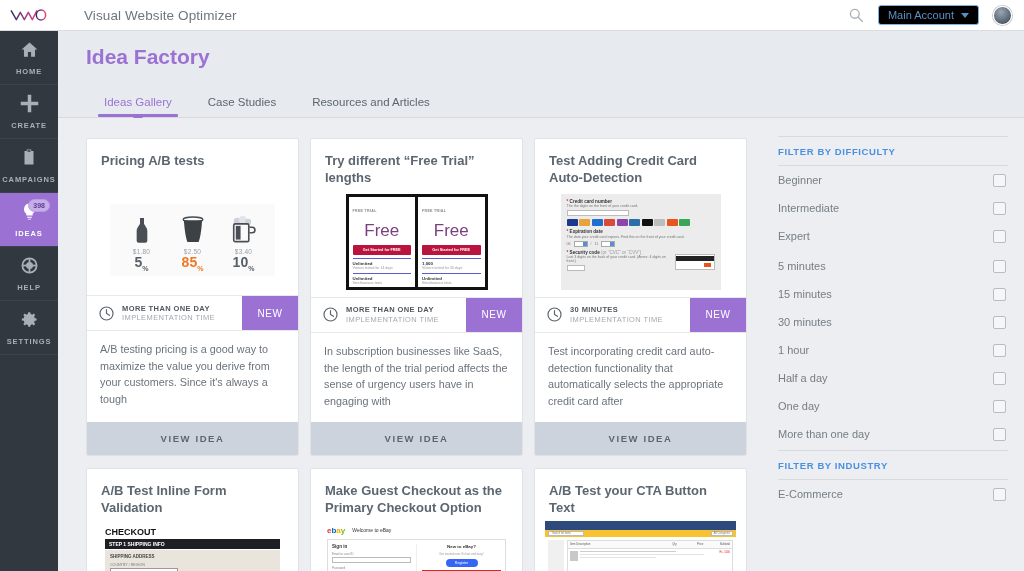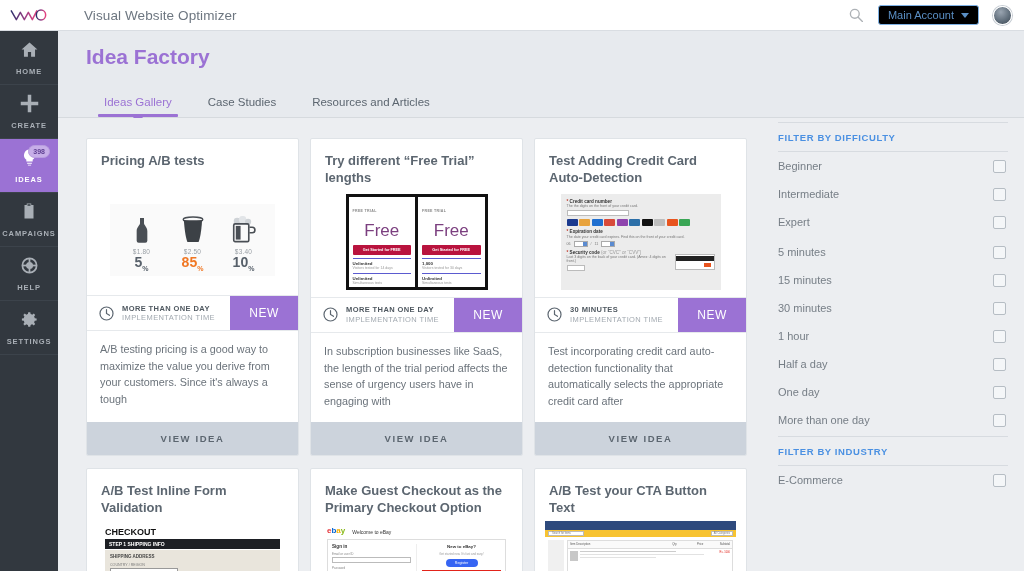--- a/index.html
+++ b/index.html
@@ -170,37 +170,37 @@
   .card-meta {
     display: flex; align-items: stretch; height: 36px;
     border-top: 1px solid #e6e9ec; border-bottom: 1px solid #e6e9ec;
   }
   .meta-left { flex:1; display:flex; align-items:center; gap:7px; padding-left: 11px; }
   .clock-icon { width: 17px; height: 17px; flex-shrink:0; }
   .meta-txt { line-height: 1.25; }
   .meta-a { font-size: 7.5px; font-weight: bold; color: #4f5860; letter-spacing: .4px; }
   .meta-b { font-size: 7.5px; color: #a2a9b0; letter-spacing: .4px; }
   .badge-new {
-    width: 68px; background: #9b72d4; color: #fff;
+    width: 56px; background: #9b72d4; color: #fff;
     display: flex; align-items: center; justify-content: center;
-    font-size: 12px; letter-spacing: .5px;
+    font-size: 10px; letter-spacing: .5px;
   }
   .card-desc {
     font-size: 10.8px; color: #6b737b; line-height: 1.55;
     padding: 10px 13px 12px; flex: 1;
   }
   .card-cta {
     background: #ccd3dc; color: #5c6670; text-align: center;
     font-size: 9.5px; font-weight: bold; letter-spacing: 1.6px;
     padding: 11px 0;
   }
 
   
   .filters {
-    position: absolute; left: 720px; top: 4px; width: 230px;
+    position: absolute; left: 720px; top: 18px; width: 230px;
   }
   .filter-sec { margin-bottom: 2px; }
   .filter-head {
     font-size: 9.5px; font-weight: bold; color: #4a90e2; letter-spacing: .6px;
     padding: 9px 0 8px; border-top: 1px solid #d7dbe0; border-bottom: 1px solid #d7dbe0;
   }
   .filter-sec:first-child .filter-head { border-top: 1px solid #d7dbe0; }
   .filter-row {
     display: flex; align-items: center; justify-content: space-between;
     padding: 8px 2px 8px 0; height: 28px;
@@ -252,36 +252,36 @@
       <span class="nav-label">HOME</span>
     </div>
     <div class="nav-item">
       <span class="nav-icon">
         <svg viewBox="0 0 24 24" width="21" height="21" fill="currentColor">
           <path d="M10 2h4v8h8v4h-8v8h-4v-8H2v-4h8z"></path>
         </svg>
       </span>
       <span class="nav-label">CREATE</span>
     </div>
+    <div class="nav-item">
+      <span class="nav-icon">
+        <svg viewBox="0 0 24 24" width="18" height="18" fill="currentColor">
+          <path d="M9 2h6v2h3v18H6V4h3zm1 1v2h4V3zM8 8h8v1.6H8zm0 3.4h8V13H8zm0 3.4h8v1.6H8z"></path>
+        </svg>
+      </span>
+      <span class="nav-label">CAMPAIGNS</span>
+    </div>
     <div class="nav-item active">
       <span class="nav-badge">398</span>
       <span class="nav-icon">
         <svg viewBox="0 0 24 24" width="19" height="19" fill="currentColor">
           <path d="M12 2a7 7 0 00-4 12.7V17h8v-2.3A7 7 0 0012 2zM9 18.5h6V20H9zm1 2.5h4v1h-4z"></path>
         </svg>
       </span>
       <span class="nav-label">IDEAS</span>
-    </div>
-    <div class="nav-item">
-      <span class="nav-icon">
-        <svg viewBox="0 0 24 24" width="18" height="18" fill="currentColor">
-          <path d="M9 2h6v2h3v18H6V4h3zm1 1v2h4V3zM8 8h8v1.6H8zm0 3.4h8V13H8zm0 3.4h8v1.6H8z"></path>
-        </svg>
-      </span>
-      <span class="nav-label">CAMPAIGNS</span>
     </div>
     <div class="nav-item">
       <span class="nav-icon">
         <svg viewBox="0 0 24 24" width="19" height="19" fill="none" stroke="currentColor" stroke-width="2.2">
           <circle cx="12" cy="12" r="9"></circle>
           <circle cx="12" cy="12" r="3.4" fill="currentColor"></circle>
           <line x1="12" y1="3" x2="12" y2="8.6"></line>
           <line x1="12" y1="15.4" x2="12" y2="21"></line>
           <line x1="3" y1="12" x2="8.6" y2="12"></line>
           <line x1="15.4" y1="12" x2="21" y2="12"></line>
@@ -478,21 +478,21 @@
                 <div style="font-size:3.6px;color:#777;margin-top:4px">COUNTRY / REGION</div>
                 <div style="background:#fff;border:1px solid #999;font-size:4.4px;font-weight:bold;padding:1.5px 3px;width:68px;margin-top:1px">United States</div>
               </div>
             </div>
           </div>
         </div>
         <div class="card">
           <div class="card-title">Make Guest Checkout as the Primary Checkout Option</div>
           <div class="card-thumb">
             <div class="shot" style="background:#fff;padding:5px 6px">
-              <div style="display:flex;align-items:flex-end;gap:7px">
+              <div style="display:flex;align-items:center;gap:7px">
                 <span style="font-size:8px;font-weight:bold"><span style="color:#e53238">e</span><span style="color:#0064d2">b</span><span style="color:#f5af02">a</span><span style="color:#86b817">y</span></span>
                 <span style="font-size:5px;color:#333">Welcome to eBay</span>
               </div>
               <div style="display:flex;gap:5px;margin-top:4px;border:1px solid #ddd;padding:4px">
                 <div style="flex:1">
                   <div style="font-size:4.6px;font-weight:bold;color:#333">Sign in</div>
                   <div style="font-size:3px;color:#888;margin-top:3px">Email or user ID</div>
                   <div style="height:6px;background:#fff;border:1px solid #bbb;margin-top:1px"></div>
                   <div style="font-size:3px;color:#888;margin-top:3px">Password</div>
                   <div style="height:6px;background:#fff;border:1px solid #bbb;margin-top:1px"></div>

